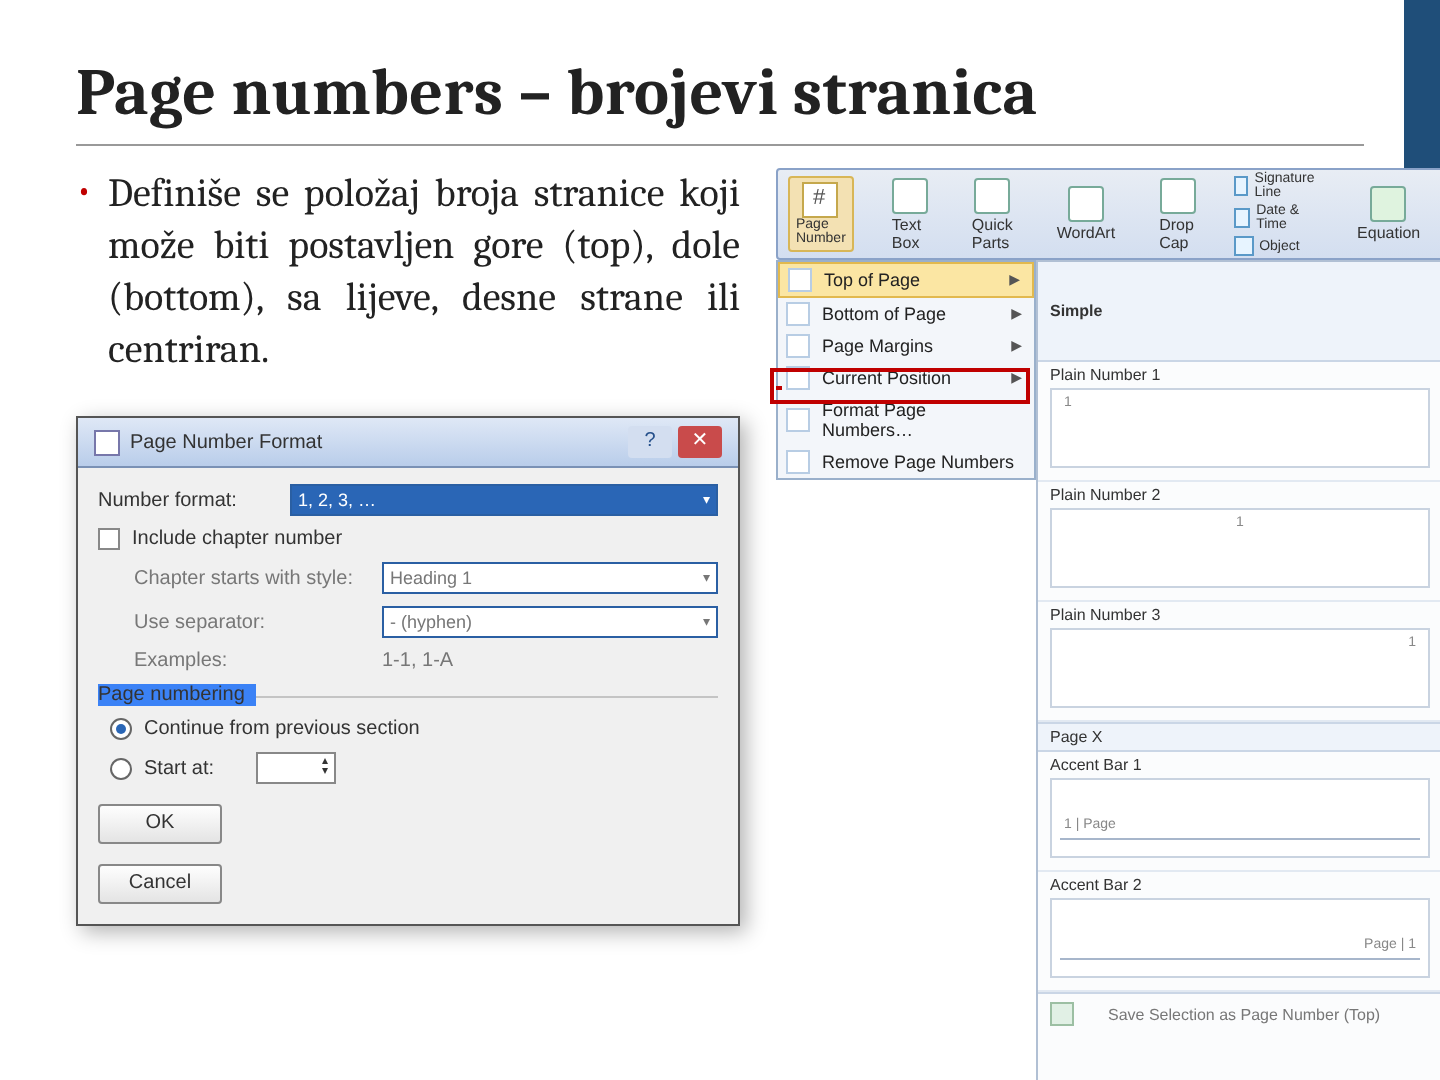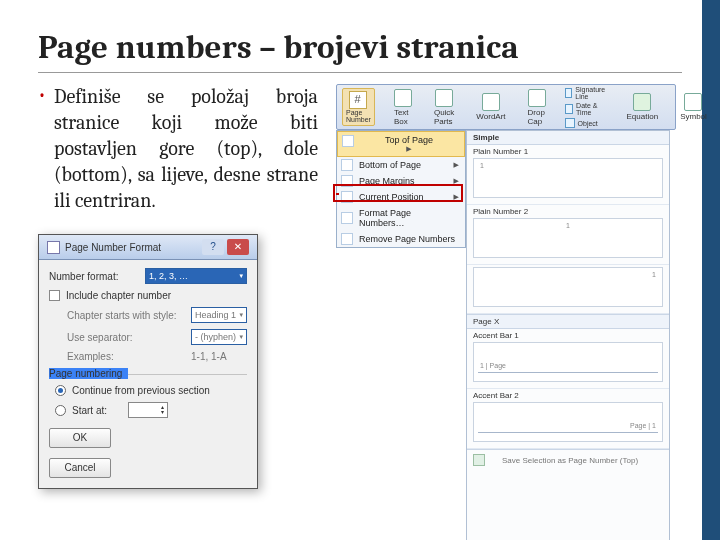--- a/index.html
+++ b/index.html
@@ -17,35 +17,35 @@
   .rbtn { display: flex; flex-direction: column; align-items: center; gap: 1px; padding: 2px 3px; }
   .ricon { width: 18px; height: 18px; background: #fff; border: 1px solid #7a9; border-radius: 2px; }
   .rsmall { display: flex; flex-direction: column; gap: 2px; justify-content: center; }
   .rsmall-item { display: flex; align-items: center; gap: 3px; font-size: 7px; }
   .rsmall-icon { width: 10px; height: 10px; background: #e7f4ff; border: 1px solid #5a99c8; }
   .pn-group { display: flex; flex-direction: column; align-items: center; background: #f3e1b3; border: 1px solid #d8b657; padding: 2px 3px; border-radius: 2px; }
   .pn-icon { width: 18px; height: 18px; background: #fff; border: 1px solid #c5a84c; position: relative; }
   .pn-icon::after { content: "#"; position: absolute; top: 1px; left: 4px; font-size: 11px; color: #555; }
   .dropdown-menu { position: absolute; top: 46px; left: 0; width: 130px; background: #f3f6fa; border: 1px solid #9ab0cb; font-family: "Segoe UI", Tahoma, sans-serif; font-size: 9px; color: #222; }
   .dm-item { padding: 3px 6px 3px 22px; position: relative; display: flex; align-items: center; justify-content: space-between; }
-  .dm-item.hl { background: #fbe6a3; border: 1px solid #e2b94e; flex-direction: column; }
+  .dm-item.hl { background: #fbe6a3; border: 1px solid #e2b94e; }
   .dm-arrow { font-size: 7px; color: #555; }
   .dm-icon { position: absolute; left: 4px; width: 12px; height: 12px; background: #fff; border: 1px solid #b8cde4; }
   .red-box { position: absolute; top: 100px; left: -3px; width: 130px; height: 18px; border: 2px solid #c00000; pointer-events: none; }
   .gallery { position: absolute; top: 46px; left: 130px; width: 204px; height: 416px; background: #fbfcfd; border: 1px solid #b1c0d4; font-family: "Segoe UI", Tahoma, sans-serif; font-size: 8px; color: #333; overflow: hidden; }
-  .g-head { padding: 2px 6px; font-weight: bold; background: #eef3fa; border-bottom: 1px solid #cad6e6; font-size: 8px; }
+  .g-head { padding: 20px 6px; font-weight: bold; background: #eef3fa; border-bottom: 1px solid #cad6e6; font-size: 8px; }
   .g-item { padding: 2px 6px 6px 6px; border-bottom: 1px solid #e2e9f2; }
   .g-label { font-size: 8px; margin-bottom: 2px; }
   .g-prev { height: 40px; background: #fff; border: 1px solid #c9d3e0; position: relative; }
   .g-prev .pn-num { position: absolute; font-size: 7px; color: #888; }
   .g-prev .lnh { position: absolute; bottom: 8px; left: 4px; right: 4px; height: 1px; background: #a7b6cb; }
   .g-px { padding: 2px 6px; font-weight: normal; background: #eef3fa; border-top: 1px solid #cad6e6; border-bottom: 1px solid #cad6e6; }
   .g-foot { padding: 4px 6px; display: flex; align-items: center; gap: 17px; color: #777; font-size: 8px; border-top: 1px solid #cad6e6; }
   .g-foot-icon { width: 12px; height: 12px; background: #e1f0e5; border: 1px solid #9cbfa3; }
-  .dialog { width: 220px; margin-top: 20px; font-family: "Segoe UI", Tahoma, sans-serif; font-size: 10px; color: #333; border: 1px solid #555; background: #f0f0f0; box-shadow: 3px 3px 10px rgba(0,0,0,.3); }
+  .dialog { width: 332px; margin-top: 20px; font-family: "Segoe UI", Tahoma, sans-serif; font-size: 10px; color: #333; border: 1px solid #555; background: #f0f0f0; box-shadow: 3px 3px 10px rgba(0,0,0,.3); }
   .dlg-title { background: linear-gradient(#dfe8f6,#b9cdea); padding: 4px 8px; display: flex; align-items: center; justify-content: space-between; border-bottom: 1px solid #7a91b5; }
   .dlg-title-left { display: flex; align-items: center; gap: 5px; }
   .dlg-ticon { width: 13px; height: 13px; background: #fff; border: 1px solid #77a; }
   .dlg-x { width: 22px; height: 16px; background: #c94b4b; color: #fff; text-align: center; font-size: 10px; line-height: 15px; border-radius: 2px; }
   .dlg-q { width: 22px; height: 16px; background: #d3def0; text-align: center; font-size: 10px; line-height: 15px; color: #25508b; border-radius: 2px; margin-right: 3px; }
   .dlg-ctrls { display: flex; }
   .dlg-body { padding: 8px 10px 10px 10px; }
   .frow { display: flex; align-items: center; gap: 6px; margin-bottom: 6px; }
   .frow label { flex: 0 0 90px; }
   .sel { flex: 1; height: 16px; background: #fff; border: 1px solid #2a5fa3; font-size: 9px; padding: 0 3px; display: flex; align-items: center; justify-content: space-between; }
@@ -231,20 +231,21 @@
               <span class="pn-num" style="top:3px;left:6px">1</span>
             </div>
         </div>
         <div class="g-item">
           <div class="g-label">Plain Number 2</div>
           <div class="g-prev">
               <span class="pn-num" style="top:3px;left:50%;transform:translateX(-50%)">1</span>
             </div>
         </div>
         <div class="g-item">
+          <div class="g-label">Plain Number 3</div>
           <div class="g-prev">
               <span class="pn-num" style="top:3px;right:6px">1</span>
             </div>
         </div>
         <div class="g-px">Page X</div>
         <div class="g-item">
           <div class="g-label">Accent Bar 1</div>
           <div class="g-prev">
               <div class="lnh"></div>
               <span class="pn-num" style="bottom:12px;left:6px">1 | Page</span>

